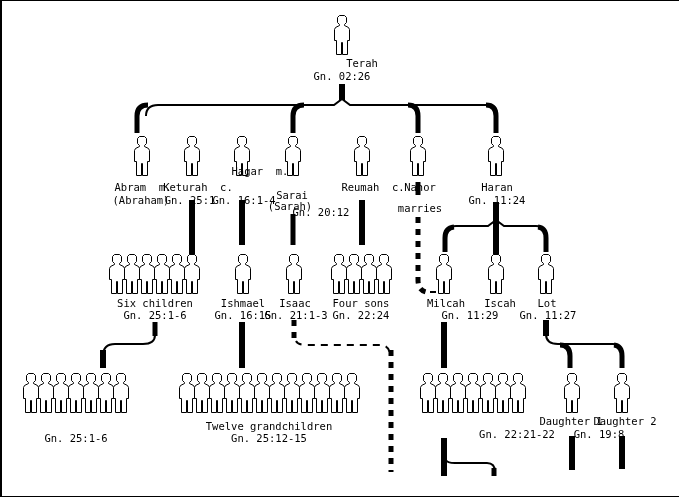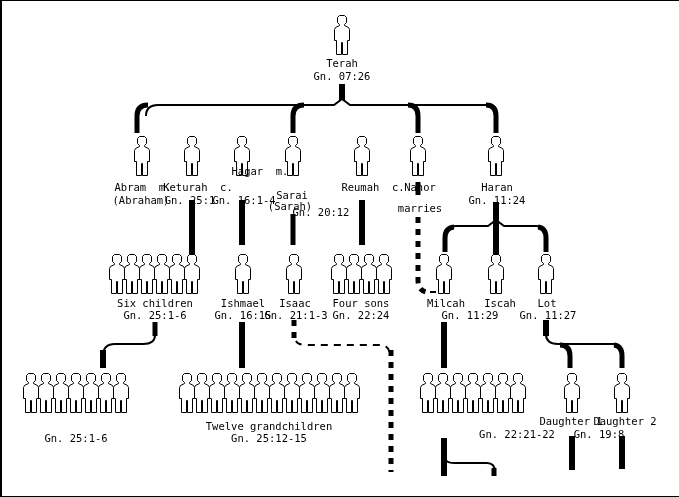--- a/index.html
+++ b/index.html
@@ -375,22 +375,22 @@
       </div>
       <div class="figs" style="left: 614px; top: 373px; width: 16px; height: 40px;">
         <span style="position: absolute; left: 0px; top: 0px;">
           <svg class="fig" width="16" height="40" viewBox="0 0 16 40">
             <path d="M5.5 0.5 H10.5 L12.5 2.5 V7.5 L10.5 9.5 V10.5 L14.5 12.5 L15.5 14.5 V25.5 H13.5 V39.5 H8.5 V27.5 H7.5 V39.5 H2.5 V25.5 H0.5 V14.5 L1.5 12.5 L5.5 10.5 V9.5 L3.5 7.5 V2.5 Z" fill="#fff" stroke="#000" stroke-width="1"></path>
           </svg>
         </span>
       </div>
     </div>
 
-  <div class="lbl" style="left:342px;top:56px;">Terah</div>
-  <div class="lbl" style="left:342px;top:69px;">Gn. 07:26</div>
+  <div class="lbl" style="left:362px;top:56px;">Terah</div>
+  <div class="lbl" style="left:342px;top:69px;">Gn. 02:26</div>
 
   <div class="lbl" style="left:143px;top:180px;">Abram  m.</div>
   <div class="lbl" style="left:141px;top:193px;">(Abraham)</div>
   <div class="lbl" style="left:198px;top:180px;">Keturah  c.</div>
   <div class="lbl" style="left:190px;top:193px;">Gn. 25:1</div>
   <div class="lbl" style="left:252px;top:164px;padding-left:16px;">Hagar  m.</div>
   <div class="lbl" style="left:244px;top:193px;">Gn. 16:1-4</div>
   <div class="lbl" style="left:292px;top:188px;">Sarai</div>
   <div class="lbl" style="left:290px;top:193px;margin-top:6px;">(Sarah)</div>
   <div class="lbl" style="left:297px;top:205px;margin-left:24px;">Gn. 20:12</div>

